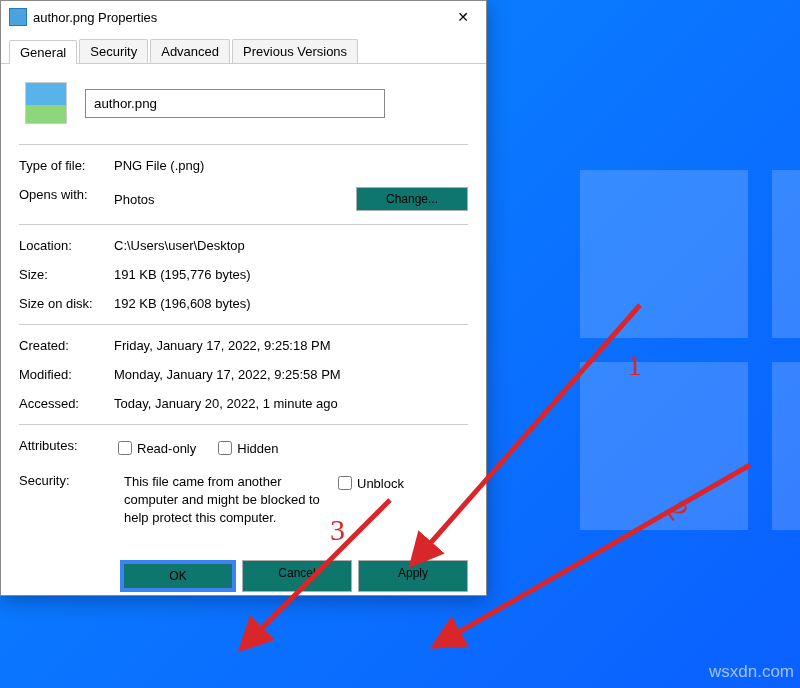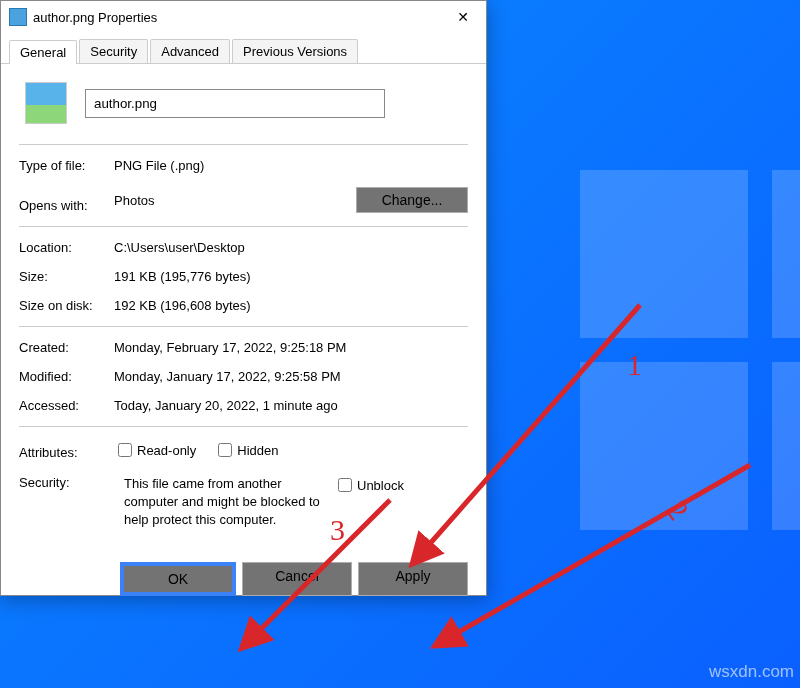--- a/index.html
+++ b/index.html
@@ -10,28 +10,28 @@
 .propwin{position:absolute;left:0;top:0;width:487px;height:596px;background:#fff;border:1px solid #888;box-sizing:border-box;box-shadow:0 4px 20px rgba(0,0,0,.3)}
 .titlebar{height:32px;display:flex;align-items:center;padding:0 0 0 8px;font-size:13px}
 .titlebar .icon{width:16px;height:16px;margin-right:6px;background:#4aa3df;border:1px solid #2a7ab0}
 .titlebar .ttl{flex:1}
 .closebtn{width:46px;height:30px;display:flex;align-items:center;justify-content:center;font-size:14px;color:#000;cursor:pointer}
 .tabs{display:flex;border-bottom:1px solid #ccc;padding:6px 8px 0 8px;gap:0}
 .tab{padding:4px 10px;border:1px solid #ccc;border-bottom:none;background:#fff;margin-right:2px;border-top-left-radius:2px;border-top-right-radius:2px;cursor:pointer;font-size:13px}
 .tab.active{background:#fff;position:relative;top:1px}
 .tab:not(.active){background:#f4f4f4}
 .content{padding:12px 18px 8px 18px}
-.row{display:flex;align-items:flex-end;padding:7px 0;font-size:13px}
+.row{display:flex;align-items:flex-start;padding:7px 0;font-size:13px}
 .row .lbl{width:95px;color:#000}
 .row .val{flex:1}
 hr{border:none;border-top:1px solid #ccc;margin:6px 0}
 .filebox{display:flex;align-items:center;gap:18px;padding:6px 0 14px 6px}
 .thumb{width:40px;height:40px;border:1px solid #ccc;background:linear-gradient(#59b3eb 0 55%,#8dd67a 55% 100%)}
 .fname{border:1px solid #888;padding:6px 8px;width:300px;box-sizing:border-box}
-.btn{border:1px solid #adadad;background:#737373;padding:4px 10px;min-width:90px;text-align:center;cursor:pointer;font-size:14px}
+.btn{border:1px solid #adadad;background:#0f766e;padding:4px 10px;min-width:90px;text-align:center;cursor:pointer;font-size:12px}
 .chk{display:inline-flex;align-items:center;gap:2px;margin-right:18px}
 .chk input{width:14px;height:14px}
 .secrow{display:flex;gap:10px;padding:8px 0}
 .secrow .lbl{width:95px}
 .secrow .txt{width:200px;line-height:1.4}
 .dlgbtns{margin-top:16px;padding-top:8px;display:flex;justify-content:flex-end;gap:6px}
 .dlgbtns .btn{min-width:88px;padding:5px 10px}
 .btn.primary{border:4px solid #3b82f6}
 .annot{position:absolute;left:0;top:0;width:800px;height:688px;pointer-events:none}
 .watermark{position:absolute;right:6px;bottom:6px;color:rgba(255,255,255,.6);font-size:17px;pointer-events:none}
@@ -90,21 +90,21 @@
         <div class="lbl">Size:</div>
         <div class="val">191 KB (195,776 bytes)</div>
       </div>
       <div class="row">
         <div class="lbl">Size on disk:</div>
         <div class="val">192 KB (196,608 bytes)</div>
       </div>
       <hr>
       <div class="row">
         <div class="lbl">Created:</div>
-        <div class="val">Monday, February 17, 2022, 9:25:18 PM</div>
+        <div class="val">Friday, January 17, 2022, 9:25:18 PM</div>
       </div>
       <div class="row">
         <div class="lbl">Modified:</div>
         <div class="val">Monday, January 17, 2022, 9:25:58 PM</div>
       </div>
       <div class="row">
         <div class="lbl">Accessed:</div>
         <div class="val">Today, January 20, 2022, 1 minute ago</div>
       </div>
       <hr>

